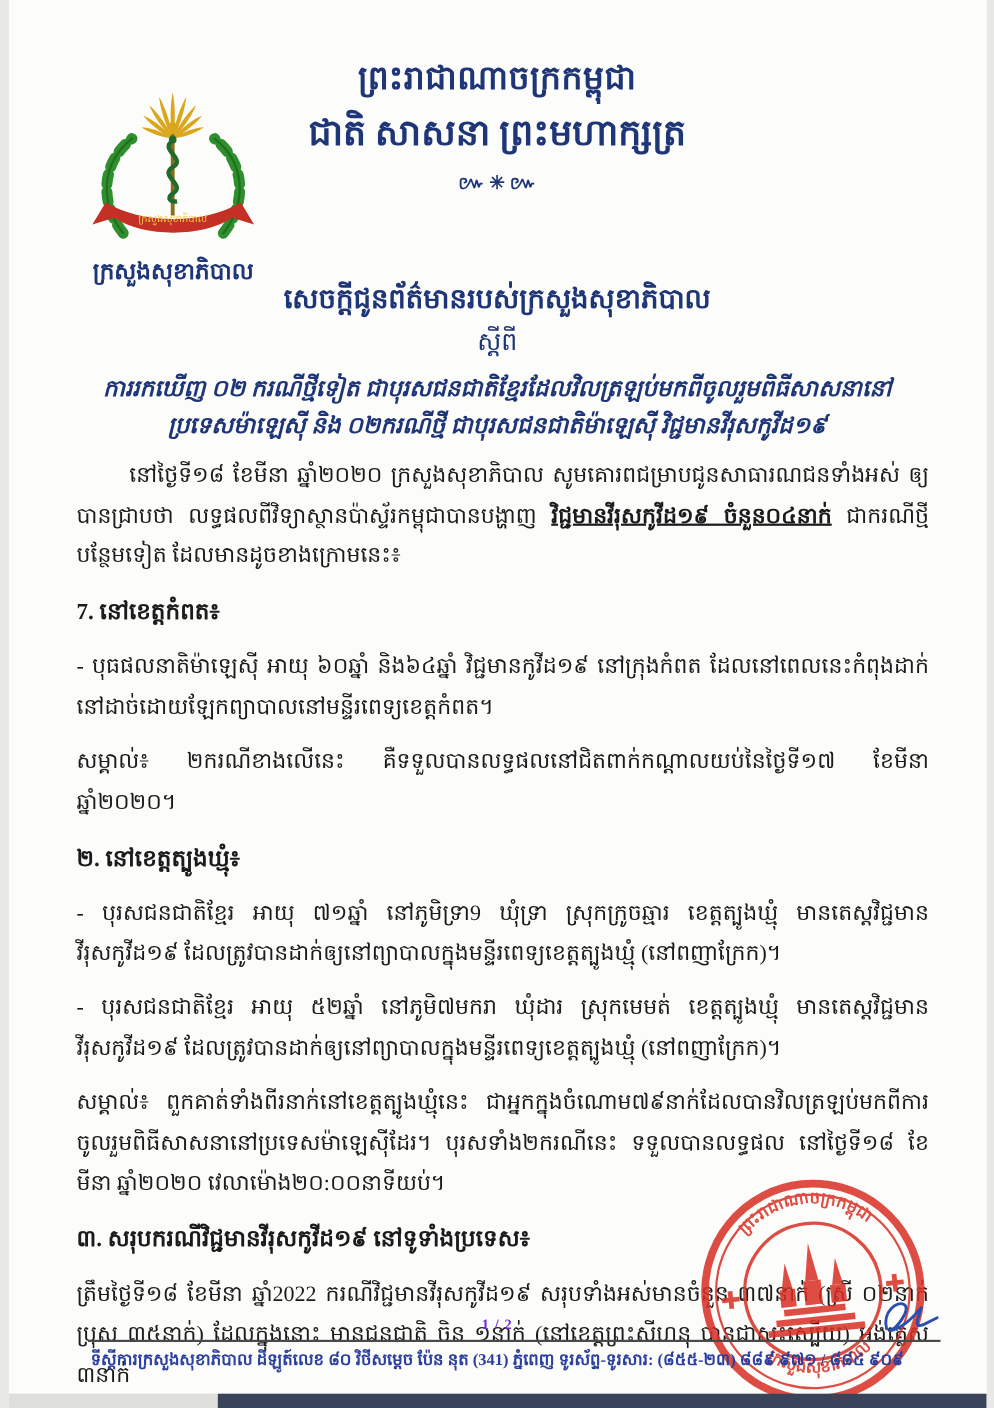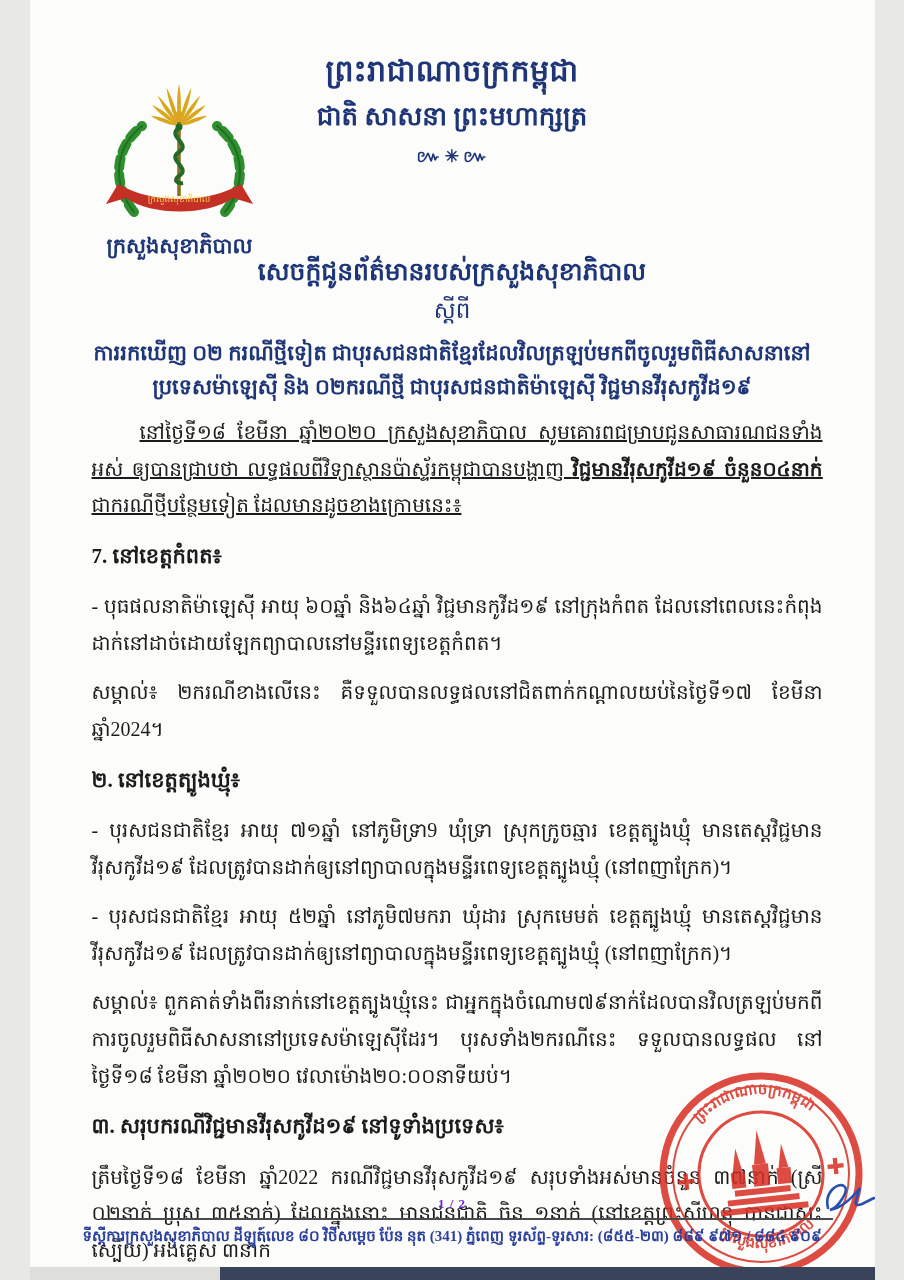--- a/index.html
+++ b/index.html
@@ -1,40 +1,40 @@
 <!DOCTYPE html>
 <html><head>
 <meta charset="utf-8">
 <style>
   html,body{margin:0;padding:0;background:#e8e8e6;}
   .page{
     position:relative;width:845px;height:1280px;margin:0 auto;
     background:#fcfcfa;overflow:hidden;
-    font-family:"Liberation Serif", serif;color:#1b1b1b;
+    font-family:"Liberation Serif", serif;color:#1b1b1b;padding-left:44px;
   }
   
   .header{position:absolute;top:52px;left:0;width:100%;text-align:center;color:#1e3578;}
   .kingdom{font-size:30px;font-weight:bold;letter-spacing:.5px;}
-  .motto{font-size:26px;font-weight:bold;margin-top:4px;}
+  .motto{font-size:33px;font-weight:bold;margin-top:4px;}
   .ornament{font-size:17px;margin-top:7px;font-weight:bold;}
   
   .logo-wrap{position:absolute;left:55px;top:80px;width:190px;text-align:center;}
   .logo-caption{font-size:21px;font-weight:bold;color:#1e3578;margin-top:0;}
   
   .titleblock{position:absolute;top:256px;left:0;width:100%;text-align:center;color:#1e3578;}
   .t1{font-size:25px;font-weight:bold;font-family:Liberation Serif, serif;}
   .t2{font-size:23px;font-weight:normal;margin-top:4px;}
-  .t3{font-size:21px;font-weight:bold;margin-top:8px;padding:0 60px;line-height:1.6;}
+  .t3{font-size:21px;font-weight:bold;margin-top:8px;padding:0 60px;line-height:1.6;font-style:italic;}
   
   .body{
     position:absolute;left:62px;right:52px;top:414px;
     font-size:20px;line-height:1.83;text-align:justify;
   }
   .body p{margin:0 0 13px 0;}
-  .indent{text-indent:48px;text-decoration:underline;}
+  .indent{text-indent:48px;}
   .u-bold{font-weight:bold;text-decoration:underline;}
   .sec-h{font-size:21px;font-weight:bold;text-align:left;margin:8px 0 9px 0;}
   .note{margin-bottom:18px;}
   
   .stamp{position:absolute;left:624px;top:1068px;width:214px;height:212px;opacity:.86;transform:rotate(-6deg);}
   
   .signature{position:absolute;left:792px;top:1178px;}
   
   .pagenum{position:absolute;top:1196px;left:0;width:100%;text-align:center;font-size:13px;font-weight:bold;color:#6d28d9;letter-spacing:1px;}
   .rule{position:absolute;left:72px;right:42px;top:1218px;border-top:2px solid #4a4a4a;}
@@ -96,21 +96,21 @@
     <div class="t1">សេចក្តីជូនព័ត៌មានរបស់ក្រសួងសុខាភិបាល</div>
     <div class="t2">ស្តីពី</div>
     <div class="t3">ការរកឃើញ ០២ ករណីថ្មីទៀត ជាបុរសជនជាតិខ្មែរដែលវិលត្រឡប់មកពីចូលរួមពិធីសាសនានៅ ប្រទេសម៉ាឡេស៊ី និង ០២ករណីថ្មី ជាបុរសជនជាតិម៉ាឡេស៊ី វិជ្ជមានវីរុសកូវីដ១៩</div>
   </div>
 
   <div class="body">
     <p class="indent"><span>នៅថ្ងៃទី១៨ ខែមីនា ឆ្នាំ២០២០ ក្រសួងសុខាភិបាល សូមគោរពជម្រាបជូនសាធារណជនទាំងអស់ ឲ្យបានជ្រាបថា លទ្ធផលពីវិទ្យាស្ថានប៉ាស្ទ័រកម្ពុជាបានបង្ហាញ </span><span class="u-bold">វិជ្ជមានវីរុសកូវីដ១៩ ចំនួន០៤នាក់</span><span> ជាករណីថ្មីបន្ថែមទៀត ដែលមានដូចខាងក្រោមនេះ៖</span></p>
 
     <p class="sec-h">7. នៅខេត្តកំពត៖</p>
     <p>- បុធផលនាតិម៉ាឡេស៊ី អាយុ ៦០ឆ្នាំ និង៦៤ឆ្នាំ វិជ្ជមានកូវីដ១៩ នៅក្រុងកំពត ដែលនៅពេលនេះកំពុងដាក់នៅដាច់ដោយឡែកព្យាបាលនៅមន្ទីរពេទ្យខេត្តកំពត។</p>
-    <p class="note">សម្គាល់៖ ២ករណីខាងលើនេះ គឺទទួលបានលទ្ធផលនៅជិតពាក់កណ្តាលយប់នៃថ្ងៃទី១៧ ខែមីនា ឆ្នាំ2024។</p>
+    <p class="note">សម្គាល់៖ ២ករណីខាងលើនេះ គឺទទួលបានលទ្ធផលនៅជិតពាក់កណ្តាលយប់នៃថ្ងៃទី១៧ ខែមីនា ឆ្នាំ២០២០។</p>
 
     <p class="sec-h">២. នៅខេត្តត្បូងឃ្មុំ៖</p>
     <p>- បុរសជនជាតិខ្មែរ អាយុ ៧១ឆ្នាំ នៅភូមិទ្រា9 ឃុំទ្រា ស្រុកក្រូចឆ្មារ ខេត្តត្បូងឃ្មុំ មានតេស្តវិជ្ជមានវីរុសកូវីដ១៩ ដែលត្រូវបានដាក់ឲ្យនៅព្យាបាលក្នុងមន្ទីរពេទ្យខេត្តត្បូងឃ្មុំ (នៅពញាក្រែក)។</p>
     <p>- បុរសជនជាតិខ្មែរ អាយុ ៥២ឆ្នាំ នៅភូមិ៧មករា ឃុំដារ ស្រុកមេមត់ ខេត្តត្បូងឃ្មុំ មានតេស្តវិជ្ជមានវីរុសកូវីដ១៩ ដែលត្រូវបានដាក់ឲ្យនៅព្យាបាលក្នុងមន្ទីរពេទ្យខេត្តត្បូងឃ្មុំ (នៅពញាក្រែក)។</p>
     <p class="note">សម្គាល់៖ ពួកគាត់ទាំងពីរនាក់នៅខេត្តត្បូងឃ្មុំនេះ ជាអ្នកក្នុងចំណោម៧៩នាក់ដែលបានវិលត្រឡប់មកពីការចូលរួមពិធីសាសនានៅប្រទេសម៉ាឡេស៊ីដែរ។ បុរសទាំង២ករណីនេះ ទទួលបានលទ្ធផល នៅថ្ងៃទី១៨ ខែមីនា ឆ្នាំ២០២០ វេលាម៉ោង២០:០០នាទីយប់។</p>
 
     <p class="sec-h">៣. សរុបករណីវិជ្ជមានវីរុសកូវីដ១៩ នៅទូទាំងប្រទេស៖</p>
     <p>ត្រឹមថ្ងៃទី១៨ ខែមីនា ឆ្នាំ2022 ករណីវិជ្ជមានវីរុសកូវីដ១៩ សរុបទាំងអស់មានចំនួន ៣៧នាក់ (ស្រី ០២នាក់ ប្រុស ៣៥នាក់) ដែលក្នុងនោះ មានជនជាតិ ចិន ១នាក់ (នៅខេត្តព្រះសីហនុ បានជាសះស្បើយ) អង់គ្លេស ៣នាក់</p>
   </div>
 

